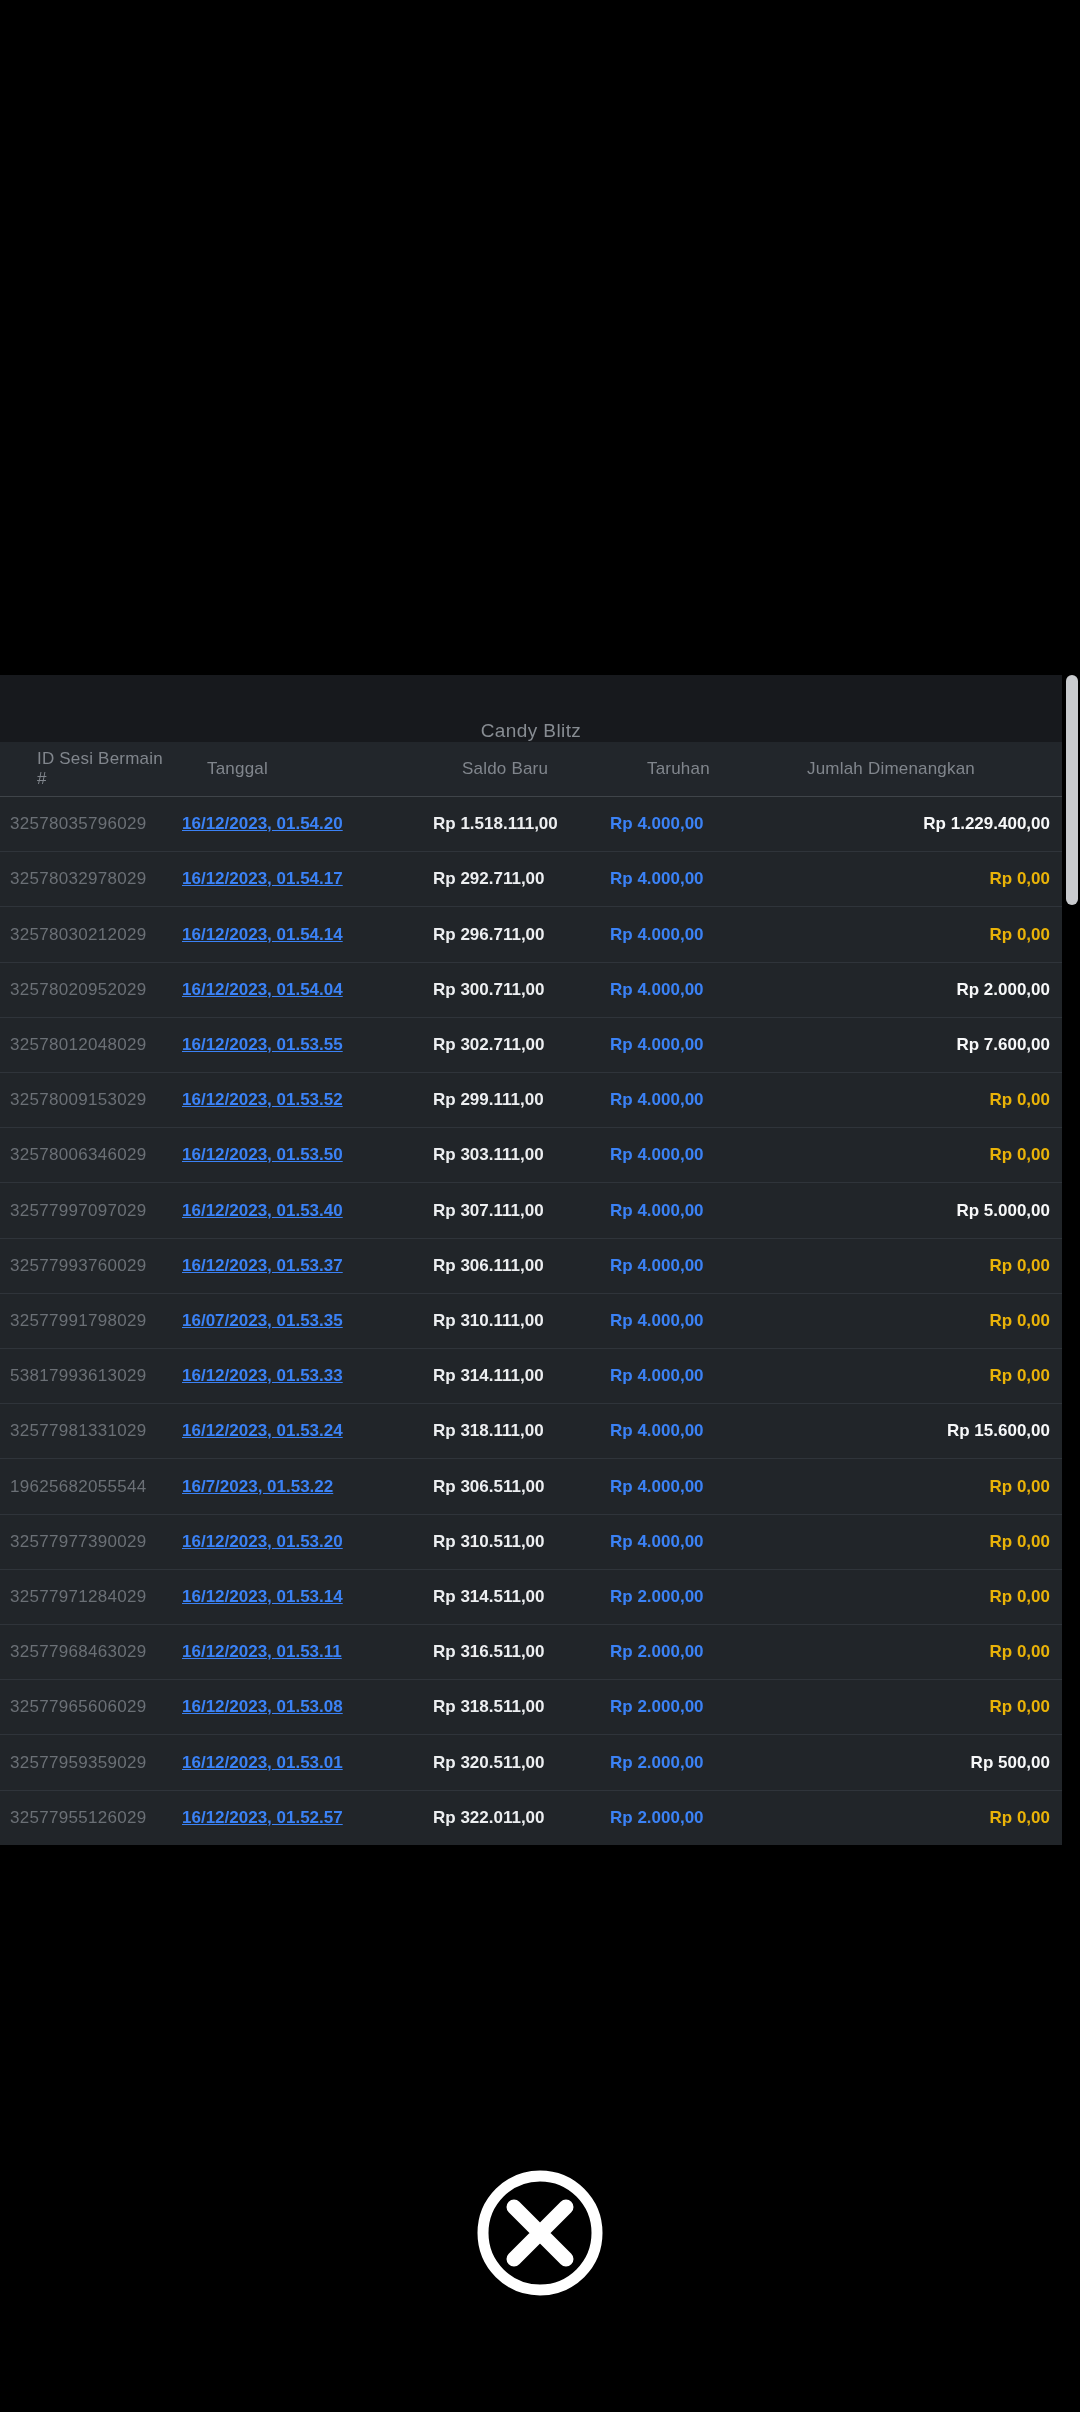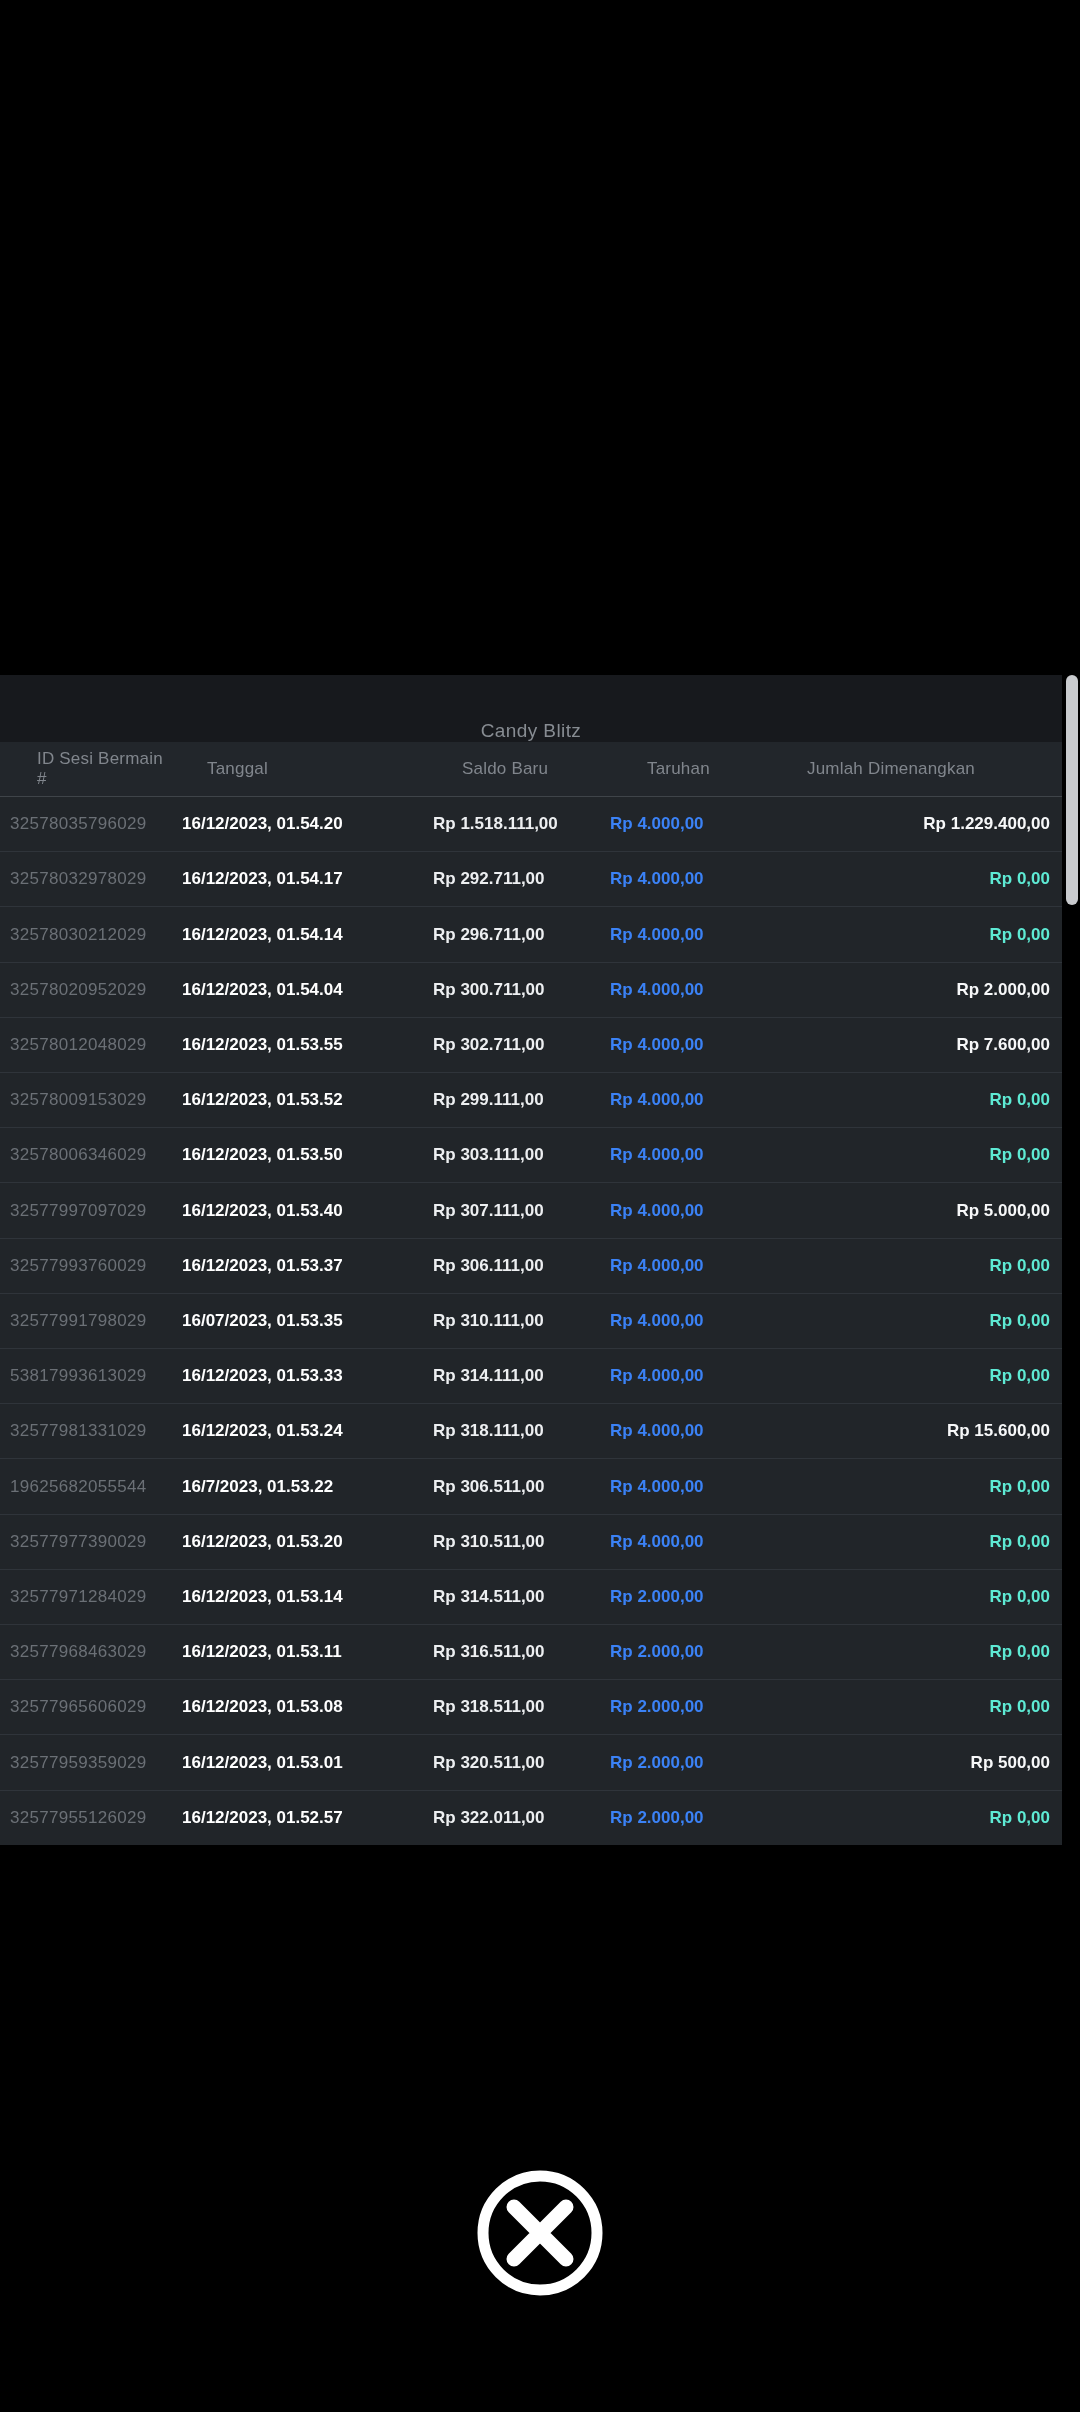--- a/index.html
+++ b/index.html
@@ -63,25 +63,25 @@
     flex-direction: column;
   }
   .row {
     flex: 1;
     background: #212529;
     font-size: 17px;
   }
   .row + .row { border-top: 1px solid #2f343a; }
 
   .c-id   { color: #6b7076; padding-left: 10px; font-weight: 400; letter-spacing: 0.3px; }
-  .c-date { color: #ffffff; padding-left: 12px; font-weight: 600; }
+  .c-date { color: #3b82f6; padding-left: 12px; font-weight: 600; text-decoration: underline; }
   .c-bal  { color: #edeff1; padding-left: 8px;  font-weight: 600; }
   .c-bet  { color: #3b82f6; text-align: left; font-weight: 600; }
   .c-win  { color: #f7f8f9; text-align: right; padding-right: 12px; font-weight: 600; }
-  .c-win.dim { color: #5eead4; }
+  .c-win.dim { color: #eab308; }
 
   .scrollbar-thumb {
     position: absolute;
     left: 1066px; top: 0;
     width: 12px; height: 230px;
     background: #c9cbce;
     border-radius: 6px;
   }
 
   .close-btn {

